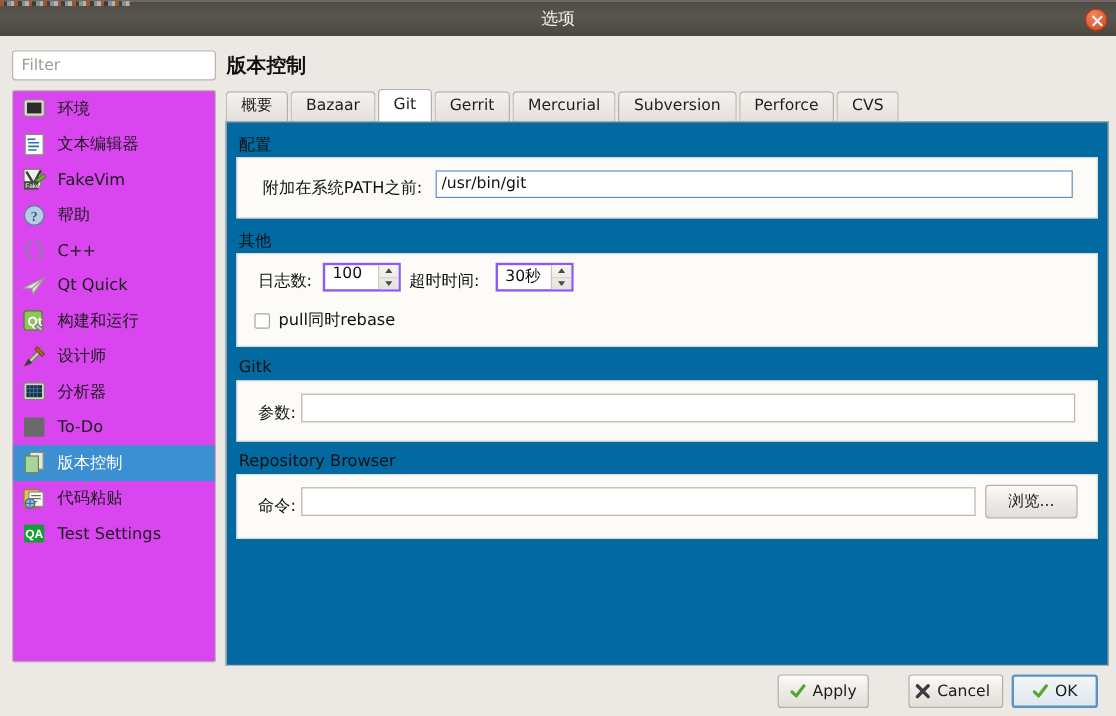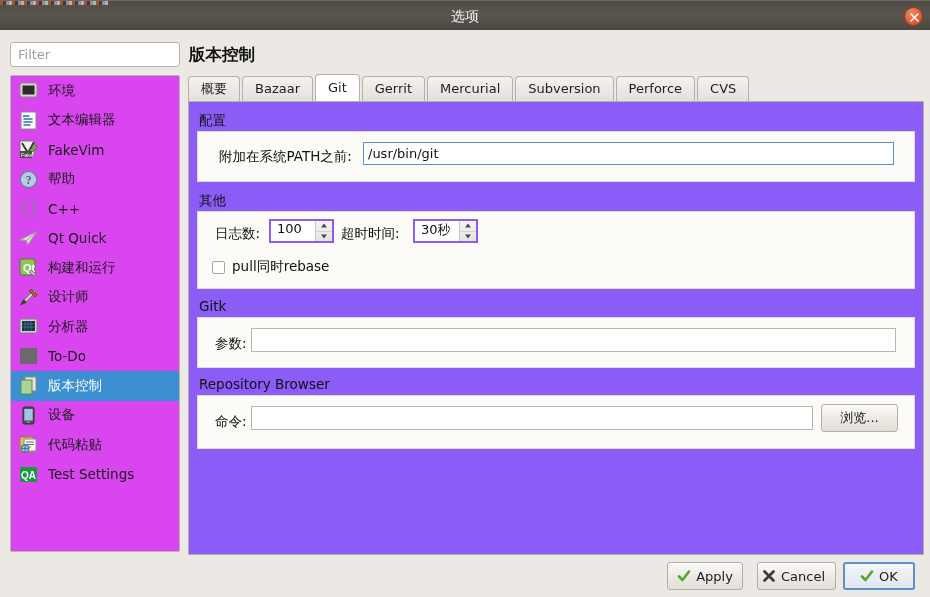--- a/index.html
+++ b/index.html
@@ -120,21 +120,21 @@
   .tab.active {
     background: #ffffff;
     height: 27px; line-height: 26px;
     top: -2px;
     border-color: #b5b1aa;
     z-index: 3;
   }
   .panel {
     position: absolute; left: 188px; top: 101px;
     width: 736px; height: 454px;
-    background: #8b5cf6;
+    background: #0369a1;
     border: 1px solid #b5b1aa;
     box-sizing: border-box;
     text-decoration: underline;
   }
   .grp-title {
     position: absolute;
     font-size: 13.5px; color: #111;
   }
   .grp-box {
     position: absolute;
@@ -309,28 +309,20 @@
             <rect x="2" y="2" width="17" height="16" fill="#6a6a6a"></rect>
           </svg></span>
         <span class="lbl">To-Do</span>
       </div>
       <div class="navitem selected">
         <span class="ic"><svg width="21" height="21" viewBox="0 0 21 21">
             <rect x="7" y="2" width="11" height="14" fill="#e9e6e0" stroke="#8d8a84"></rect>
             <rect x="3" y="5" width="11" height="14" fill="#a9d49a" stroke="#5f8d50"></rect>
           </svg></span>
         <span class="lbl">版本控制</span>
-      </div>
-      <div class="navitem">
-        <span class="ic"><svg width="21" height="21" viewBox="0 0 21 21">
-            <rect x="5" y="2" width="11" height="17" rx="1.6" fill="#4e4e4e" stroke="#2f2f2f"></rect>
-            <rect x="6.3" y="4" width="8.4" height="11.5" fill="#9fc6e8"></rect>
-            <rect x="8.7" y="16.6" width="3.6" height="1.2" rx=".6" fill="#9a9a9a"></rect>
-          </svg></span>
-        <span class="lbl">设备</span>
       </div>
       <div class="navitem">
         <span class="ic"><svg width="21" height="21" viewBox="0 0 21 21">
             <rect x="2" y="3" width="13" height="15" rx="1.4" fill="#e2c35f" stroke="#9c7d23"></rect>
             <rect x="6" y="5" width="12" height="12" fill="#fbfaf6" stroke="#8d8a84"></rect>
             <g stroke="#6e6b65" stroke-width="1">
               <path d="M8 8h8M8 10.5h8M8 13h5"></path>
             </g>
             <circle cx="7" cy="14.5" r="4" fill="#8fb8dd" stroke="#44688c"></circle>
             <path d="M3 14.5h8M7 10.5v8" stroke="#44688c" stroke-width=".8"></path>
@@ -404,21 +396,21 @@
 
     <div class="grp-title" style="left:10px; top:274px;">Repository Browser</div>
     <div class="grp-box" style="left:8px; top:293px; width:718px; height:54px;"></div>
     <div class="fld-label" style="left:26px; top:311px;">命令:</div>
     <input class="textinput" style="left: 62px; top: 304px; width: 562px; height: 24px;" value="">
     <button class="btn browse-btn" style="left:632px; top:302px; width:77px; height:28px;">浏览...</button>
   </div>
 
   <div class="buttonbar">
 
-    <button class="btn" style="left:667px; width:76px;">
+    <button class="btn" style="left:648px; width:76px;">
       <span class="glyph">
         <svg width="14" height="14" viewBox="0 0 14 14">
             <path d="M2 7.5 L5.5 11 L12 2.5" stroke="#55a630" stroke-width="2.6" fill="none" stroke-linecap="round" stroke-linejoin="round"></path>
           </svg>
       </span>
       <span>Apply</span>
     </button>
 
     <button class="btn" style="left:757px; width:79px;justify-content:flex-end;">
       <span class="glyph">

